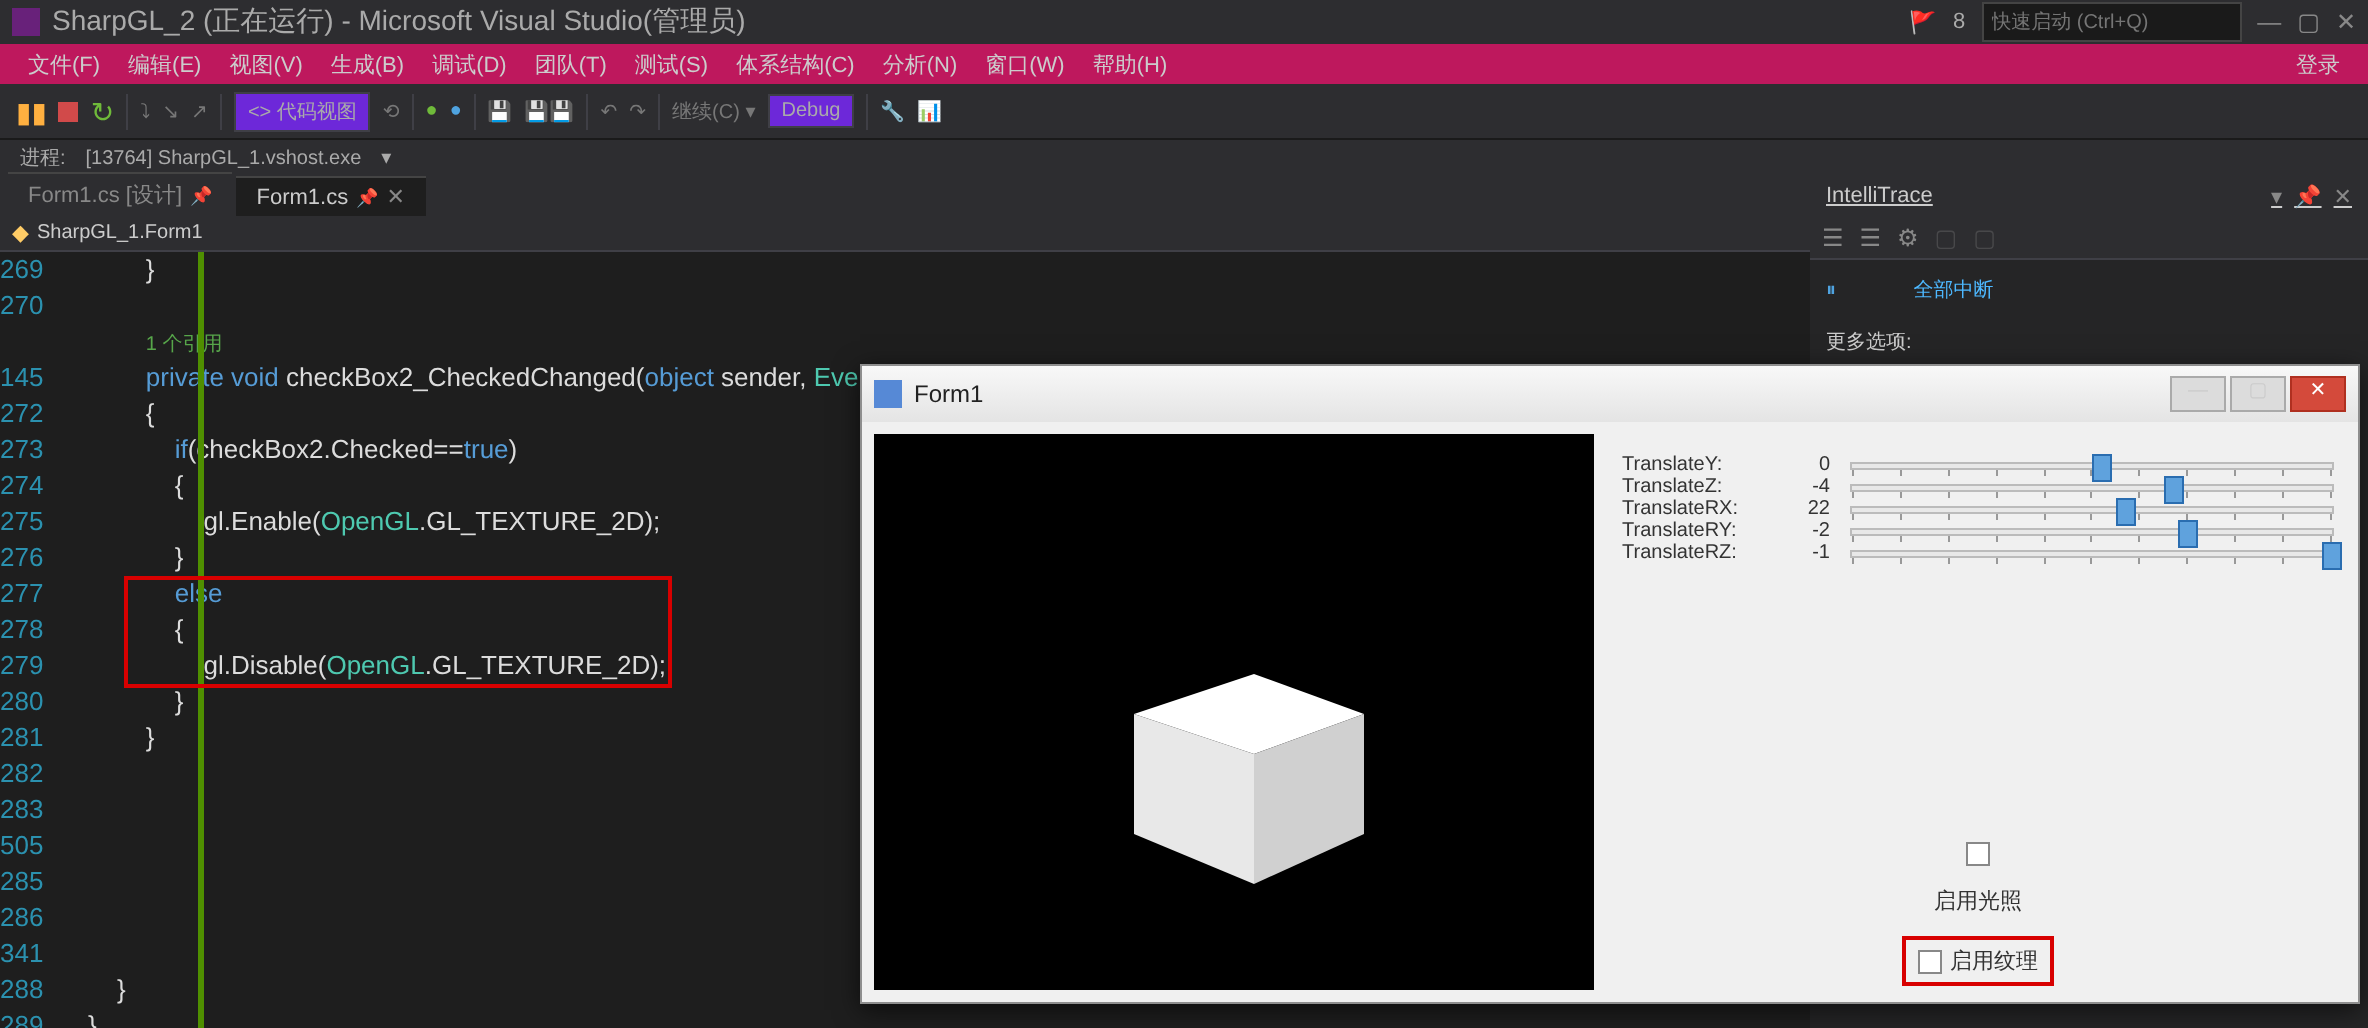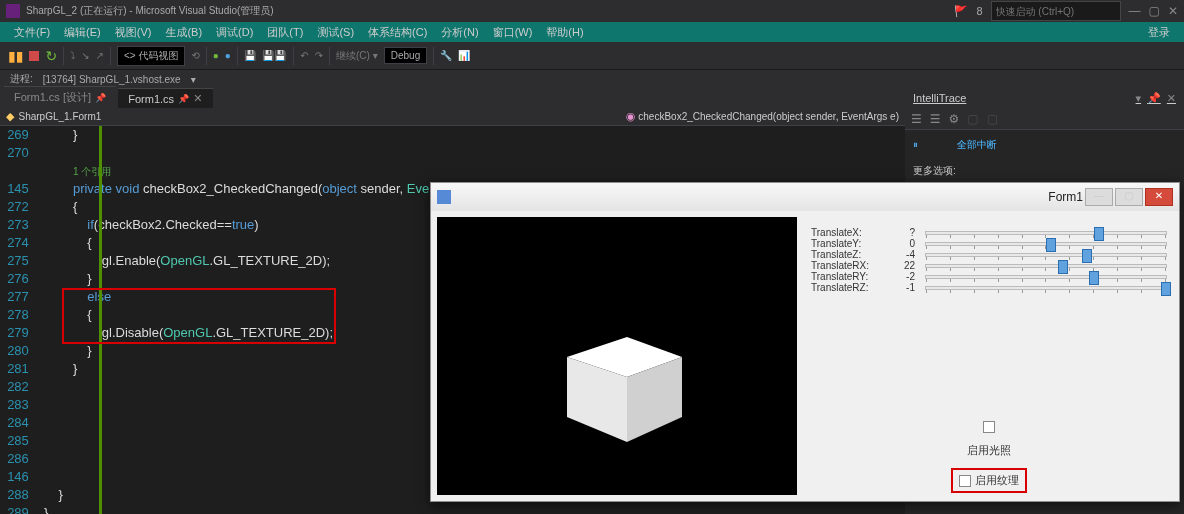--- a/index.html
+++ b/index.html
@@ -1,67 +1,67 @@
 <!DOCTYPE html>
 <html><head>
 <meta charset="utf-8">
 <style>
 * { margin: 0; padding: 0; box-sizing: border-box; font-family: "Segoe UI", "Microsoft YaHei", sans-serif; }
 body { background: #2d2d30; color: #ccc; width: 1184px; height: 514px; overflow: hidden; position: relative; font-size: 11px; }
 .titlebar { height: 22px; background: #2d2d30; display: flex; align-items: center; padding: 0 6px; color: #aaa; }
 .titlebar .vsicon { width: 14px; height: 14px; background: #68217a; margin-right: 6px; }
-.titlebar .ttl { flex: 1; font-size: 10px; }
+.titlebar .ttl { flex: 1; font-size: 14px; }
 .titlebar .right { display: flex; align-items: center; gap: 8px; }
 .titlebar .flag { color: #888; }
 .titlebar .search { width: 130px; height: 20px; background: #1a1a1a; border: 1px solid #444; color: #888; font-size: 10px; padding: 0 4px; }
 .titlebar .winctrl { color: #888; font-size: 12px; }
-.menubar { height: 20px; background: #0f766e; display: flex; align-items: center; padding: 0 8px; gap: 2px; color: #ccc; }
+.menubar { height: 20px; background: #be185d; display: flex; align-items: center; padding: 0 8px; gap: 2px; color: #ccc; }
 .menubar span { padding: 2px 6px; cursor: pointer; font-size: 11px; }
 .menubar .login { margin-left: auto; color: #ccc; }
 .toolbar { height: 28px; background: #2d2d30; display: flex; align-items: center; padding: 0 8px; gap: 6px; border-bottom: 1px solid #1a1a1a; }
 .toolbar .pause { color: #ffb040; font-size: 14px; }
 .toolbar .stop { width: 10px; height: 10px; background: #d14a4a; }
 .toolbar .restart { color: #6fba3a; font-size: 14px; }
-.toolbar .dd { color: #aaa; padding: 2px 6px; background: #000000; border: 1px solid #3f3f46; font-size: 10px;}
+.toolbar .dd { color: #aaa; padding: 2px 6px; background: #6d28d9; border: 1px solid #3f3f46; font-size: 10px;}
 .toolbar .sep { width: 1px; height: 18px; background: #3f3f46; }
 .toolbar .gray { color: #777; font-size: 10px; }
 .statusbar2 { height: 18px; background: #2d2d30; display: flex; align-items: center; padding: 0 10px; color: #aaa; gap: 10px; font-size: 10px; }
 .workspace { display: flex; height: calc(100% - 88px); }
 .editor-area { width: 905px; background: #1e1e1e; display: flex; flex-direction: column; }
 .tabs { height: 20px; background: #2d2d30; display: flex; align-items: flex-end; padding-left: 4px; }
 .tab { padding: 3px 10px; background: #1e1e1e; color: #ccc; font-size: 11px; border-top: 1px solid #444; margin-right: 2px; display:flex; align-items:center; gap:4px;}
 .tab.inactive { background: #2d2d30; color: #888; }
 .tab .close { color: #888; }
 .tab .pin { color: #467fc0; font-size: 9px; }
 .navbar { height: 18px; background: #2d2d30; display: flex; align-items: center; padding: 0 6px; border-bottom: 1px solid #3f3f46; }
 .navbar .navitem { font-size: 10px; color: #ccc; }
 .navbar .navright { margin-left: auto; color: #888; }
 .code { flex: 1; display: flex; background: #1e1e1e; font-family: Consolas, monospace; font-size: 13px; overflow: hidden; position: relative; }
-.gutter { width: 44px; background: #1e1e1e; text-align: center; padding-right: 8px; color: #2b91af; }
+.gutter { width: 44px; background: #1e1e1e; text-align: left; padding-right: 8px; color: #2b91af; }
 .gutter .ln { height: 18px; line-height: 18px; }
 .codemain { flex: 1; position: relative; }
 .codeline { height: 18px; line-height: 18px; white-space: pre; }
 .hl-box { position: absolute; border: 2px solid #d80000; }
 .kw { color: #569cd6; }
 .type { color: #4ec9b0; }
 .txt { color: #dcdcdc; }
 .comment { color: #57a64a; }
 .leftgreen { position: absolute; left: 55px; width: 3px; background: #4f8f00; }
 .rightpanel { width: 279px; background: #252526; display: flex; flex-direction: column; }
 .rp-title { height: 20px; background: #2d2d30; color: #ccc; padding: 3px 8px; font-size: 11px; display: flex; align-items: center; text-decoration: underline; }
 .rp-title .spacer { flex: 1; }
 .rp-title .pbtn { color: #888; margin-left: 6px; }
 .rp-toolbar { height: 22px; background: #2d2d30; display: flex; align-items: center; padding: 0 6px; gap: 8px; border-bottom: 1px solid #3f3f46; }
 .rp-toolbar .ico { color: #888; font-size: 12px; }
 .rp-body { padding: 8px; font-size: 10px; color: #ccc; }
 .rp-link { color: #4db8ff; cursor: pointer; margin-left: 36px; }
 .form1-win { position: absolute; left: 430px; top: 182px; width: 750px; height: 320px; background: #f0f0f0; border: 1px solid #8e8e8e; box-shadow: 0 3px 12px rgba(0,0,0,.6); }
 .form1-title { height: 28px; background: linear-gradient(#f8f8f8,#e4e4e4); display: flex; align-items: center; padding: 0 6px; }
 .form1-title .ficon { width: 14px; height: 14px; background: #5689d6; margin-right: 6px; }
-.form1-title .ftitle { font-size: 12px; color: #222; flex: 1; text-align: right; }
+.form1-title .ftitle { font-size: 12px; color: #222; flex: 1; }
 .form1-title .wbtn { width: 28px; height: 18px; background: #dcdcdc; border: 1px solid #aaa; margin-left: 2px; text-align: center; line-height: 14px; font-size: 10px; }
 .form1-title .wbtn.close { background: #d44a3b; color: #fff; border-color: #b03020; }
 .form1-body { display: flex; height: calc(100% - 28px); background: #f0f0f0; padding: 6px; gap: 8px; }
 .glcanvas { width: 360px; height: 100%; background: #000; position: relative; }
 .cube { position: absolute; left: 120px; top: 100px; }
 .controls { flex: 1; display: flex; flex-direction: column; gap: 8px; padding: 10px 6px 0 6px; }
 .ctrl-row { display: flex; align-items: center; gap: 10px; font-size: 10px; color: #333; font-family: Consolas, monospace; }
 .ctrl-row .lbl { width: 70px; }
 .ctrl-row .val { width: 24px; text-align: right; }
 .slider { flex: 1; height: 4px; border: 1px solid #bbb; background: #e8e8e8; position: relative; }
@@ -146,47 +146,43 @@
         </div>
         <div class="tab">
           <span>Form1.cs</span>
           <span class="pin">📌</span>
           <span class="close">✕</span>
         </div>
       </div>
     <div class="navbar">
       <span style="color:#ffcc66;margin-right:4px">◆</span>
       <span class="navitem">SharpGL_1.Form1</span>
-      <span class="navright">
-        <span style="color:#e892d0">◉ </span>
-        <span class="navitem">checkBox2_CheckedChanged(object sender, EventArgs e)</span>
-      </span>
     </div>
     <div class="code">
       <div class="gutter" id="gutter">
           <div class="ln">269</div>
           <div class="ln">270</div>
           <div class="ln">&nbsp;</div>
           <div class="ln">145</div>
           <div class="ln">272</div>
           <div class="ln">273</div>
           <div class="ln">274</div>
           <div class="ln">275</div>
           <div class="ln">276</div>
           <div class="ln">277</div>
           <div class="ln">278</div>
           <div class="ln">279</div>
           <div class="ln">280</div>
           <div class="ln">281</div>
           <div class="ln">282</div>
           <div class="ln">283</div>
-          <div class="ln">284</div>
+          <div class="ln">505</div>
           <div class="ln">285</div>
           <div class="ln">286</div>
-          <div class="ln">146</div>
+          <div class="ln">341</div>
           <div class="ln">288</div>
           <div class="ln">289</div>
         </div>
       <div class="codemain" id="codemain">
         <div class="leftgreen" style="top:0;height:400px"></div>
         <div class="hl-box" style="left:18px;top:162px;width:274px;height:56px"></div>
       <div class="codeline">        <span class="txt">}</span></div>
           <div class="codeline">        </div>
           <div class="codeline">        <span class="comment" style="font-size:10px">1 个引用</span></div>
           <div class="codeline">        <span class="kw">private void</span><span class="txt"> checkBox2_CheckedChanged(</span><span class="kw">object</span><span class="txt"> sender, </span><span class="type">EventArgs</span><span class="txt"> e)</span></div>
@@ -250,40 +246,20 @@
     <div class="glcanvas">
       <svg class="cube" width="140" height="130">
         <polygon points="10,40 70,20 125,40 70,60" fill="#fff"></polygon>
         <polygon points="10,40 70,60 70,125 10,100" fill="#e8e8e8"></polygon>
         <polygon points="70,60 125,40 125,100 70,125" fill="#d0d0d0"></polygon>
       </svg>
     </div>
     <div class="controls">
       <div id="sliders">
           <div class="ctrl-row">
-            <span class="lbl">TranslateX:</span>
-            <span class="val">?</span>
-            <div class="slider">
-              <div class="ticks">
-                <i></i>
-                <i></i>
-                <i></i>
-                <i></i>
-                <i></i>
-                <i></i>
-                <i></i>
-                <i></i>
-                <i></i>
-                <i></i>
-                <i></i>
-              </div>
-              <div class="thumb" style="left:70%"></div>
-            </div>
-          </div>
-          <div class="ctrl-row">
             <span class="lbl">TranslateY:</span>
             <span class="val">0</span>
             <div class="slider">
               <div class="ticks">
                 <i></i>
                 <i></i>
                 <i></i>
                 <i></i>
                 <i></i>
                 <i></i>

